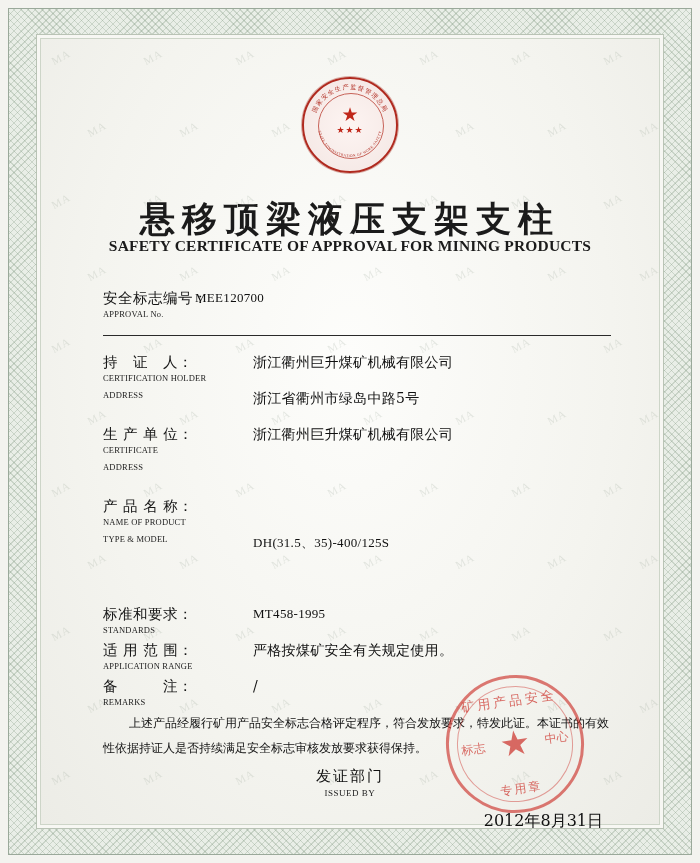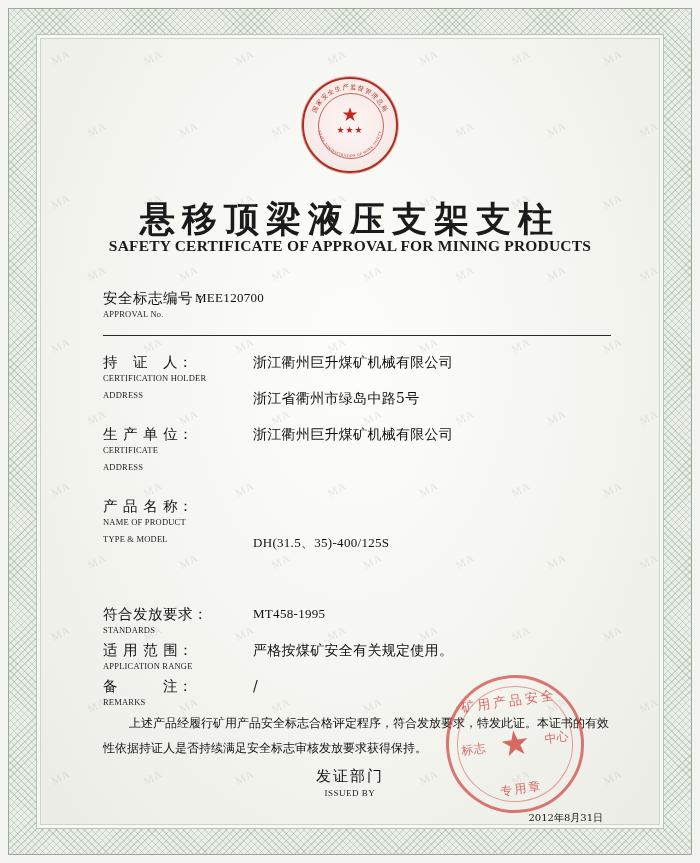--- a/index.html
+++ b/index.html
@@ -209,21 +209,21 @@
   .issued-by .en {
     font-size: 9px;
     letter-spacing: 0.5px;
     color: #222;
     margin-top: 2px;
   }
   .issue-date {
     position: absolute;
     right: 56px;
     top: 730px;
-    font-size: 10px;
+    font-size: 16px;
     color: #111;
     font-family: "DejaVu Serif", "Liberation Serif", serif;
     margin-left: 8px;
   }
   
   .seal {
     position: absolute;
     left: 405px;
     top: 600px;
     width: 132px;
@@ -446,21 +446,21 @@
 
     <div class="row" style="top:494px">
       <div class="lbl">
         <span class="en">TYPE &amp; MODEL</span>
       </div>
       <div class="val val-sm">DH(31.5、35)-400/125S</div>
     </div>
 
     <div class="row" style="top:566px">
       <div class="lbl">
-        <span class="cn">符合发放要求：</span>
+        <span class="cn">标准和要求：</span>
         <span class="en">STANDARDS</span>
       </div>
       <div class="val val-sm">MT458-1995</div>
     </div>
 
     <div class="row" style="top:638px">
       <div class="lbl">
         <span class="cn">备　　　注：</span>
         <span class="en">REMARKS</span>
       </div>

